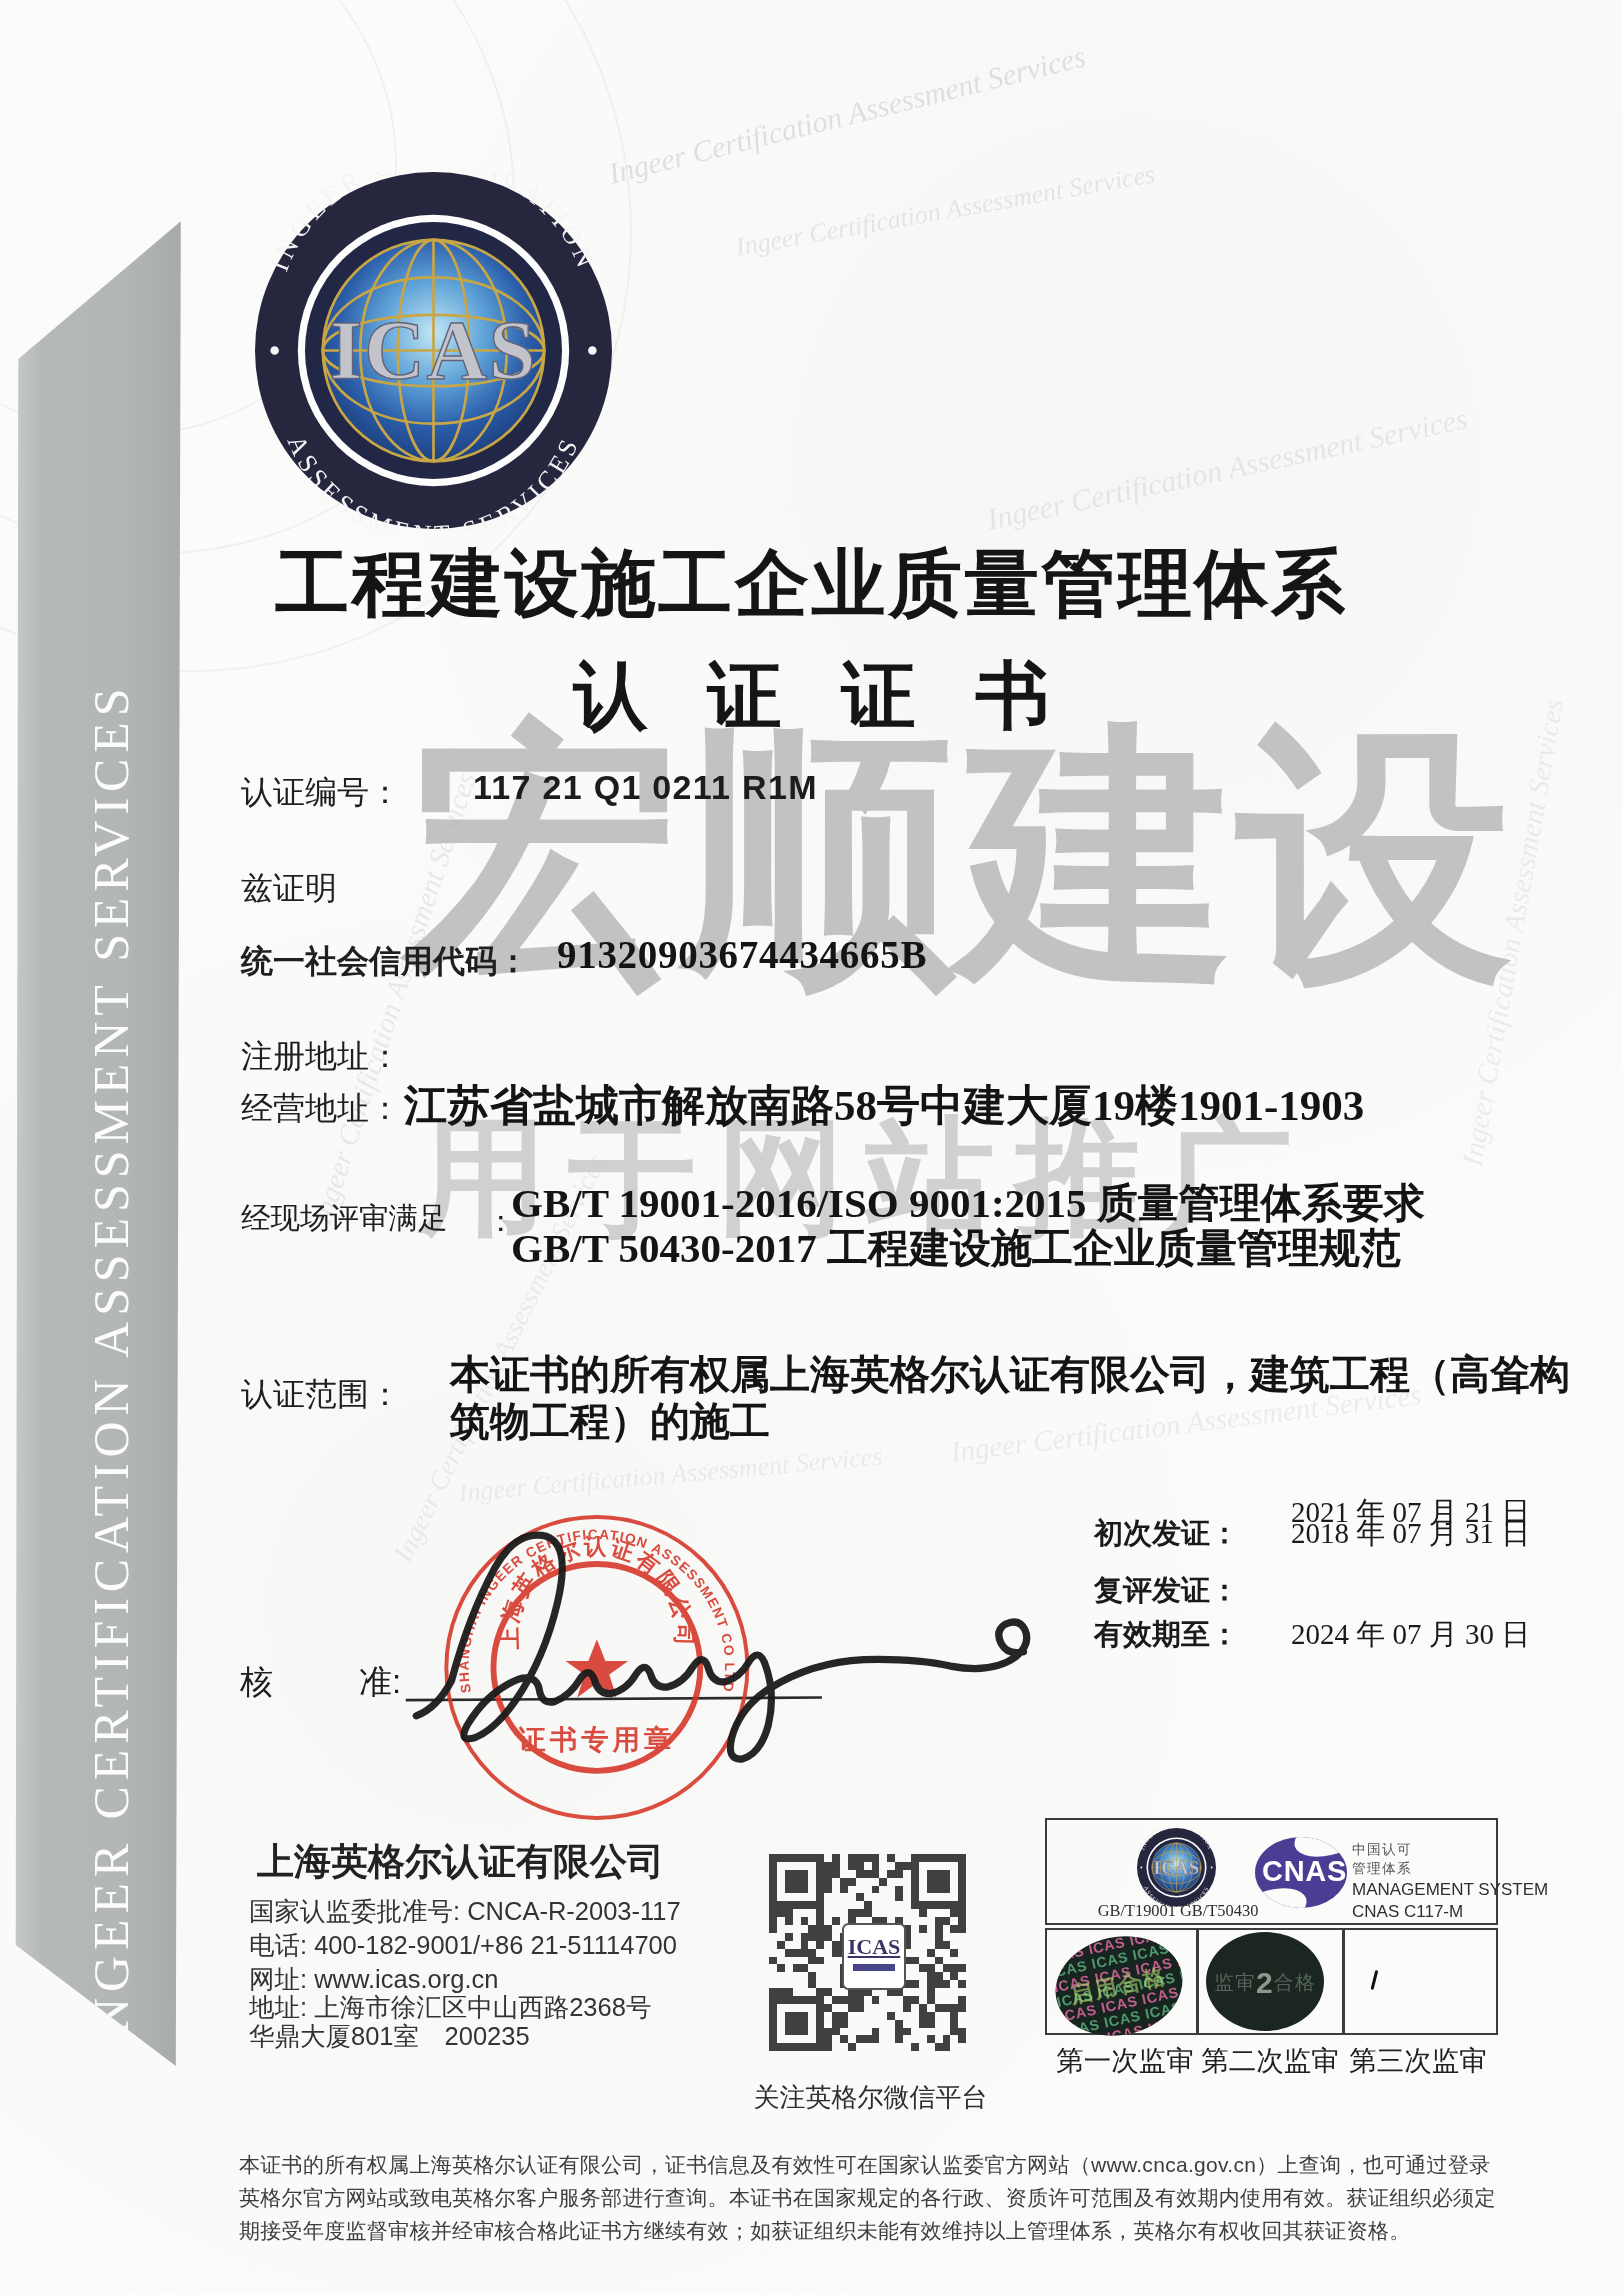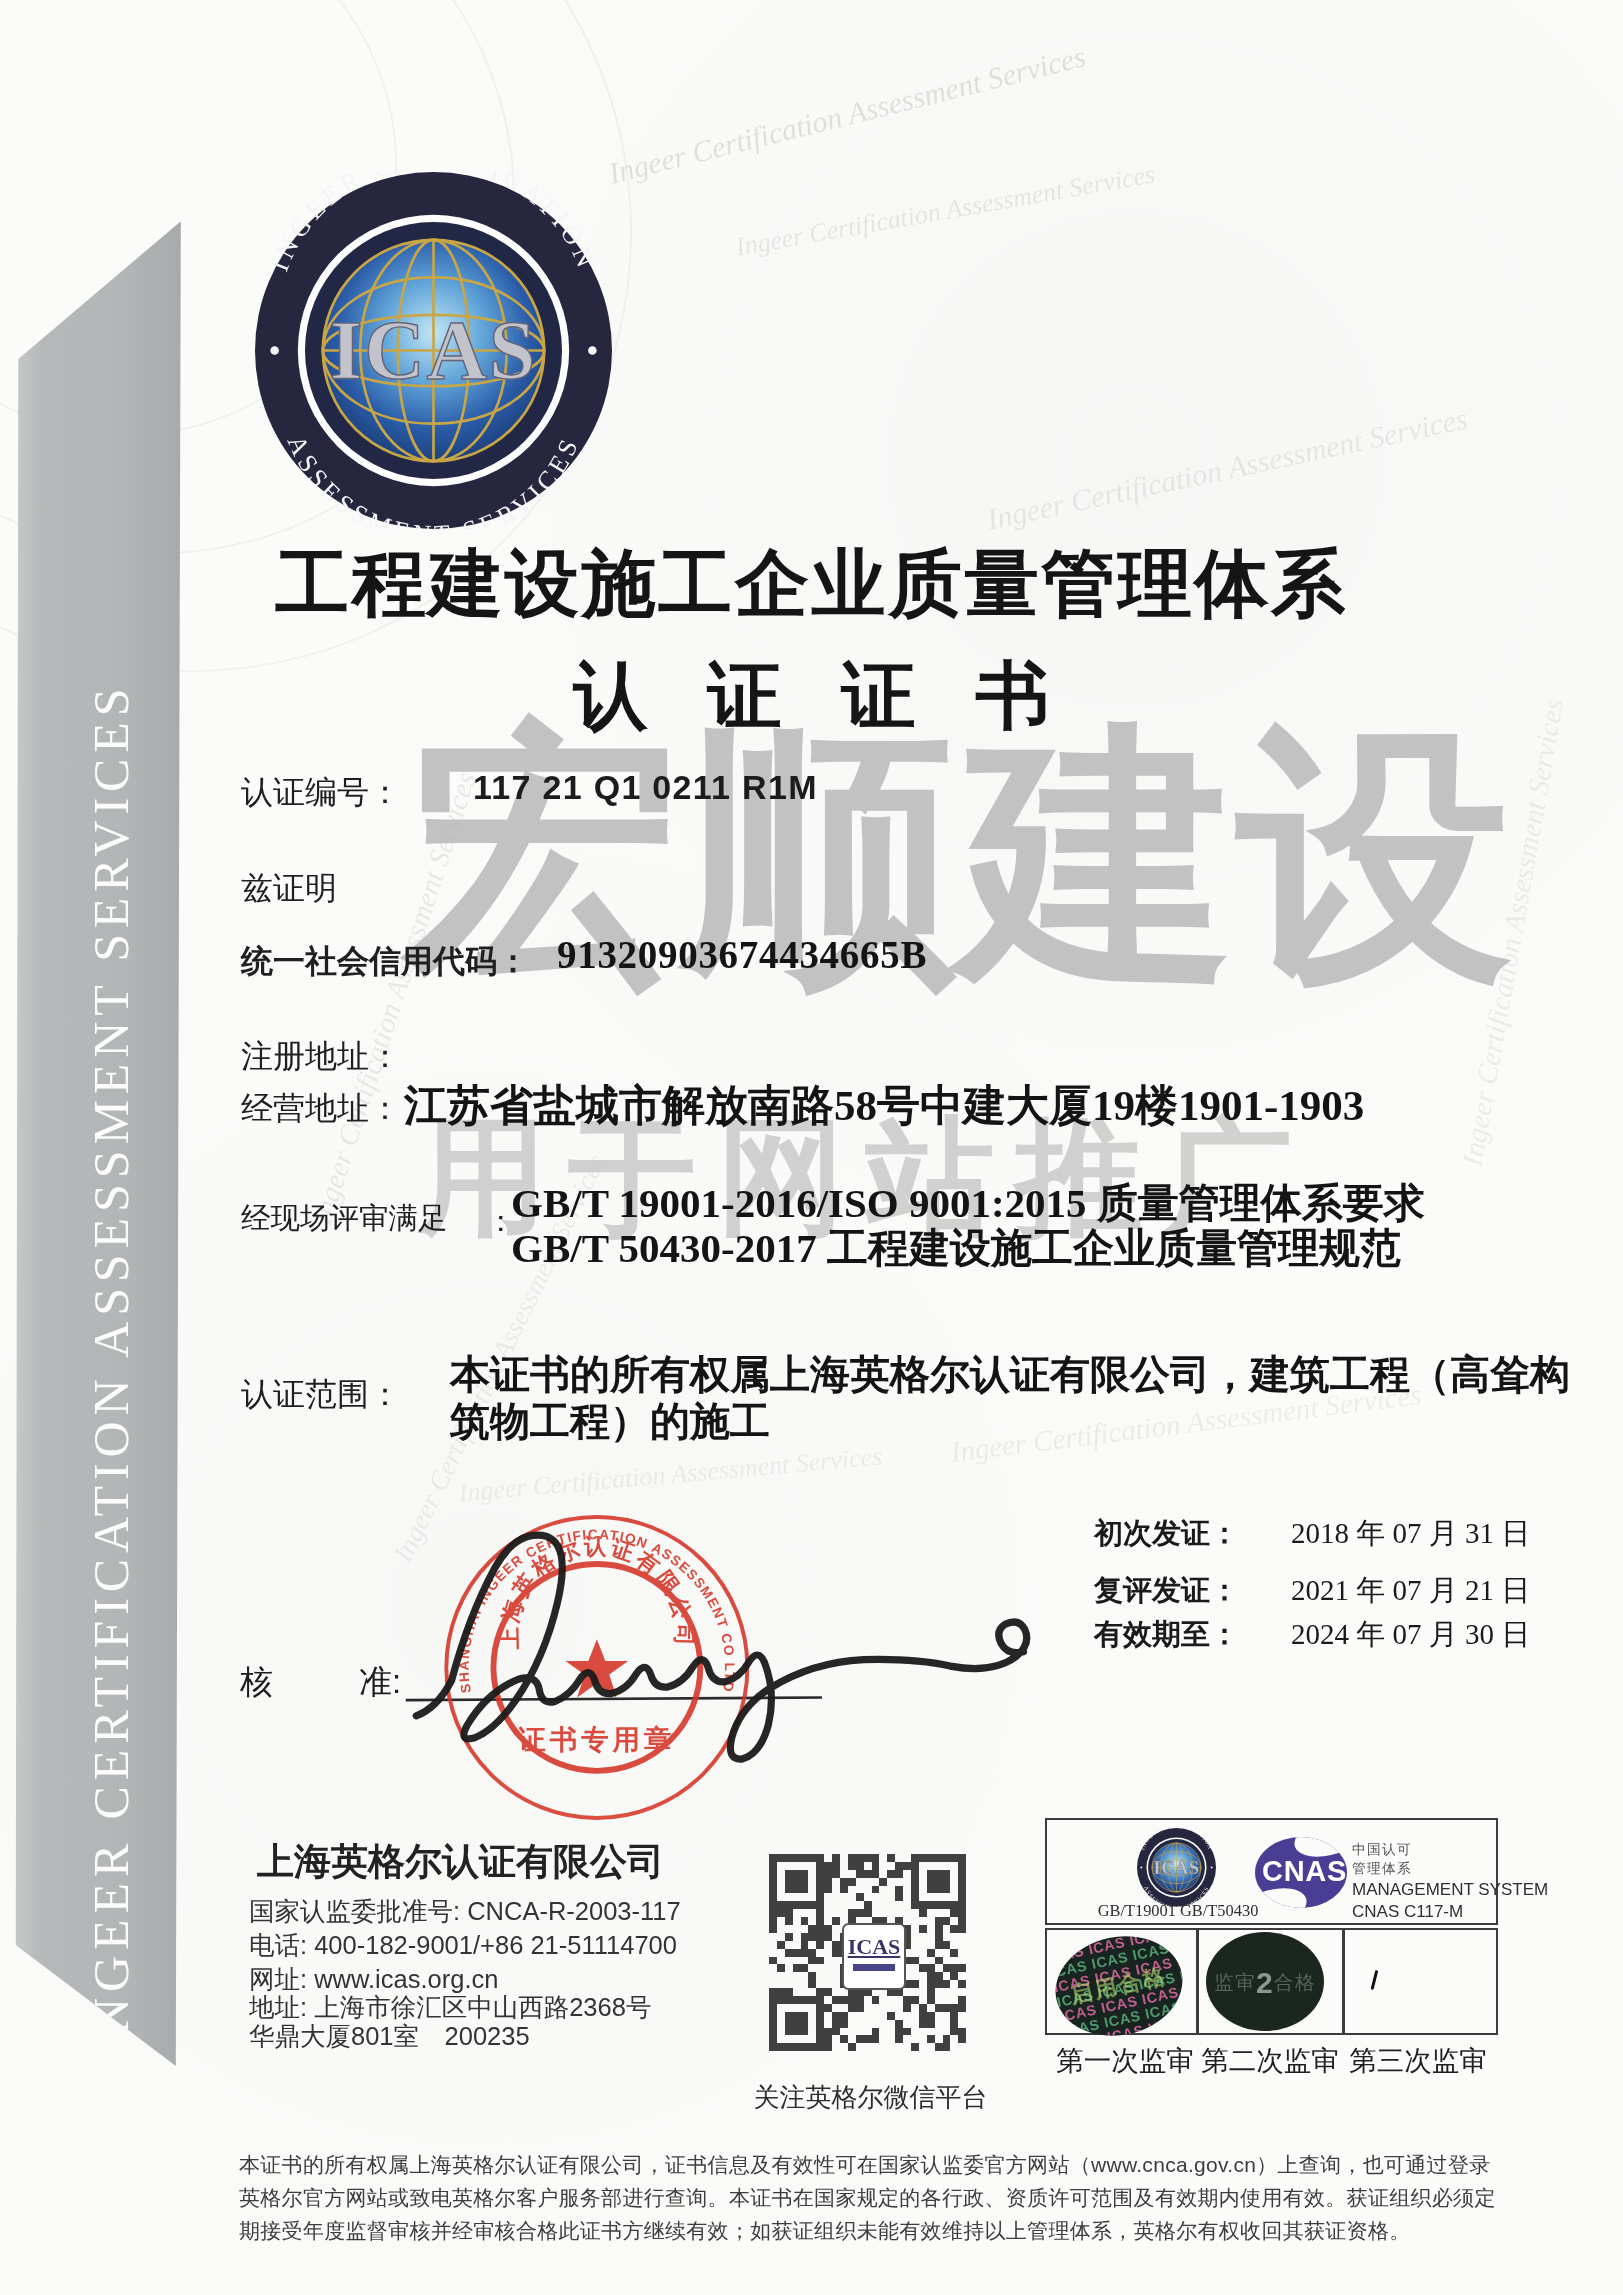--- a/index.html
+++ b/index.html
@@ -182,21 +182,21 @@
   <div class="val-serif z2" style="left:511px;top:1176px;font-size:41px;">GB/T 19001-2016/ISO 9001:2015 质量管理体系要求</div>
   <div class="val-serif z2" style="left:511px;top:1221px;font-size:41px;">GB/T 50430-2017 工程建设施工企业质量管理规范</div>
 
   <div class="lbl z2" style="left:241px;top:1373px;">认证范围：</div>
   <div class="val-serif z2" style="left:450px;top:1347px;font-size:40px;">本证书的所有权属上海英格尔认证有限公司，建筑工程（高耸构</div>
   <div class="val-serif z2" style="left:450px;top:1394px;font-size:40px;">筑物工程）的施工</div>
 
   <div class="date-lbl" style="top:1514px;">初次发证：</div>
   <div class="date-val" style="top:1514px;">2018 年 07 月 31 日</div>
   <div class="date-lbl" style="top:1571px;">复评发证：</div>
-  <div class="date-val" style="top:1571px;">2021 年 07 月 21 日</div>
+  <div class="date-val" style="top:1493px;">2021 年 07 月 21 日</div>
   <div class="date-lbl" style="top:1615px;">有效期至：</div>
   <div class="date-val" style="top:1615px;">2024 年 07 月 30 日</div>
 
   <div class="appr" style="left:240px;">核</div>
   <div class="appr" style="left:359px;">准:</div>
 
   <svg id="overlay" width="1623" height="2295" viewBox="0 0 2480 3507">
     <line x1="620" y1="2598" x2="1256" y2="2594" stroke="#2a2a2a" stroke-width="4"></line>
     <g opacity="0.88">
       <circle cx="912" cy="2548" r="230" fill="none" stroke="#d53426" stroke-width="6"></circle>

